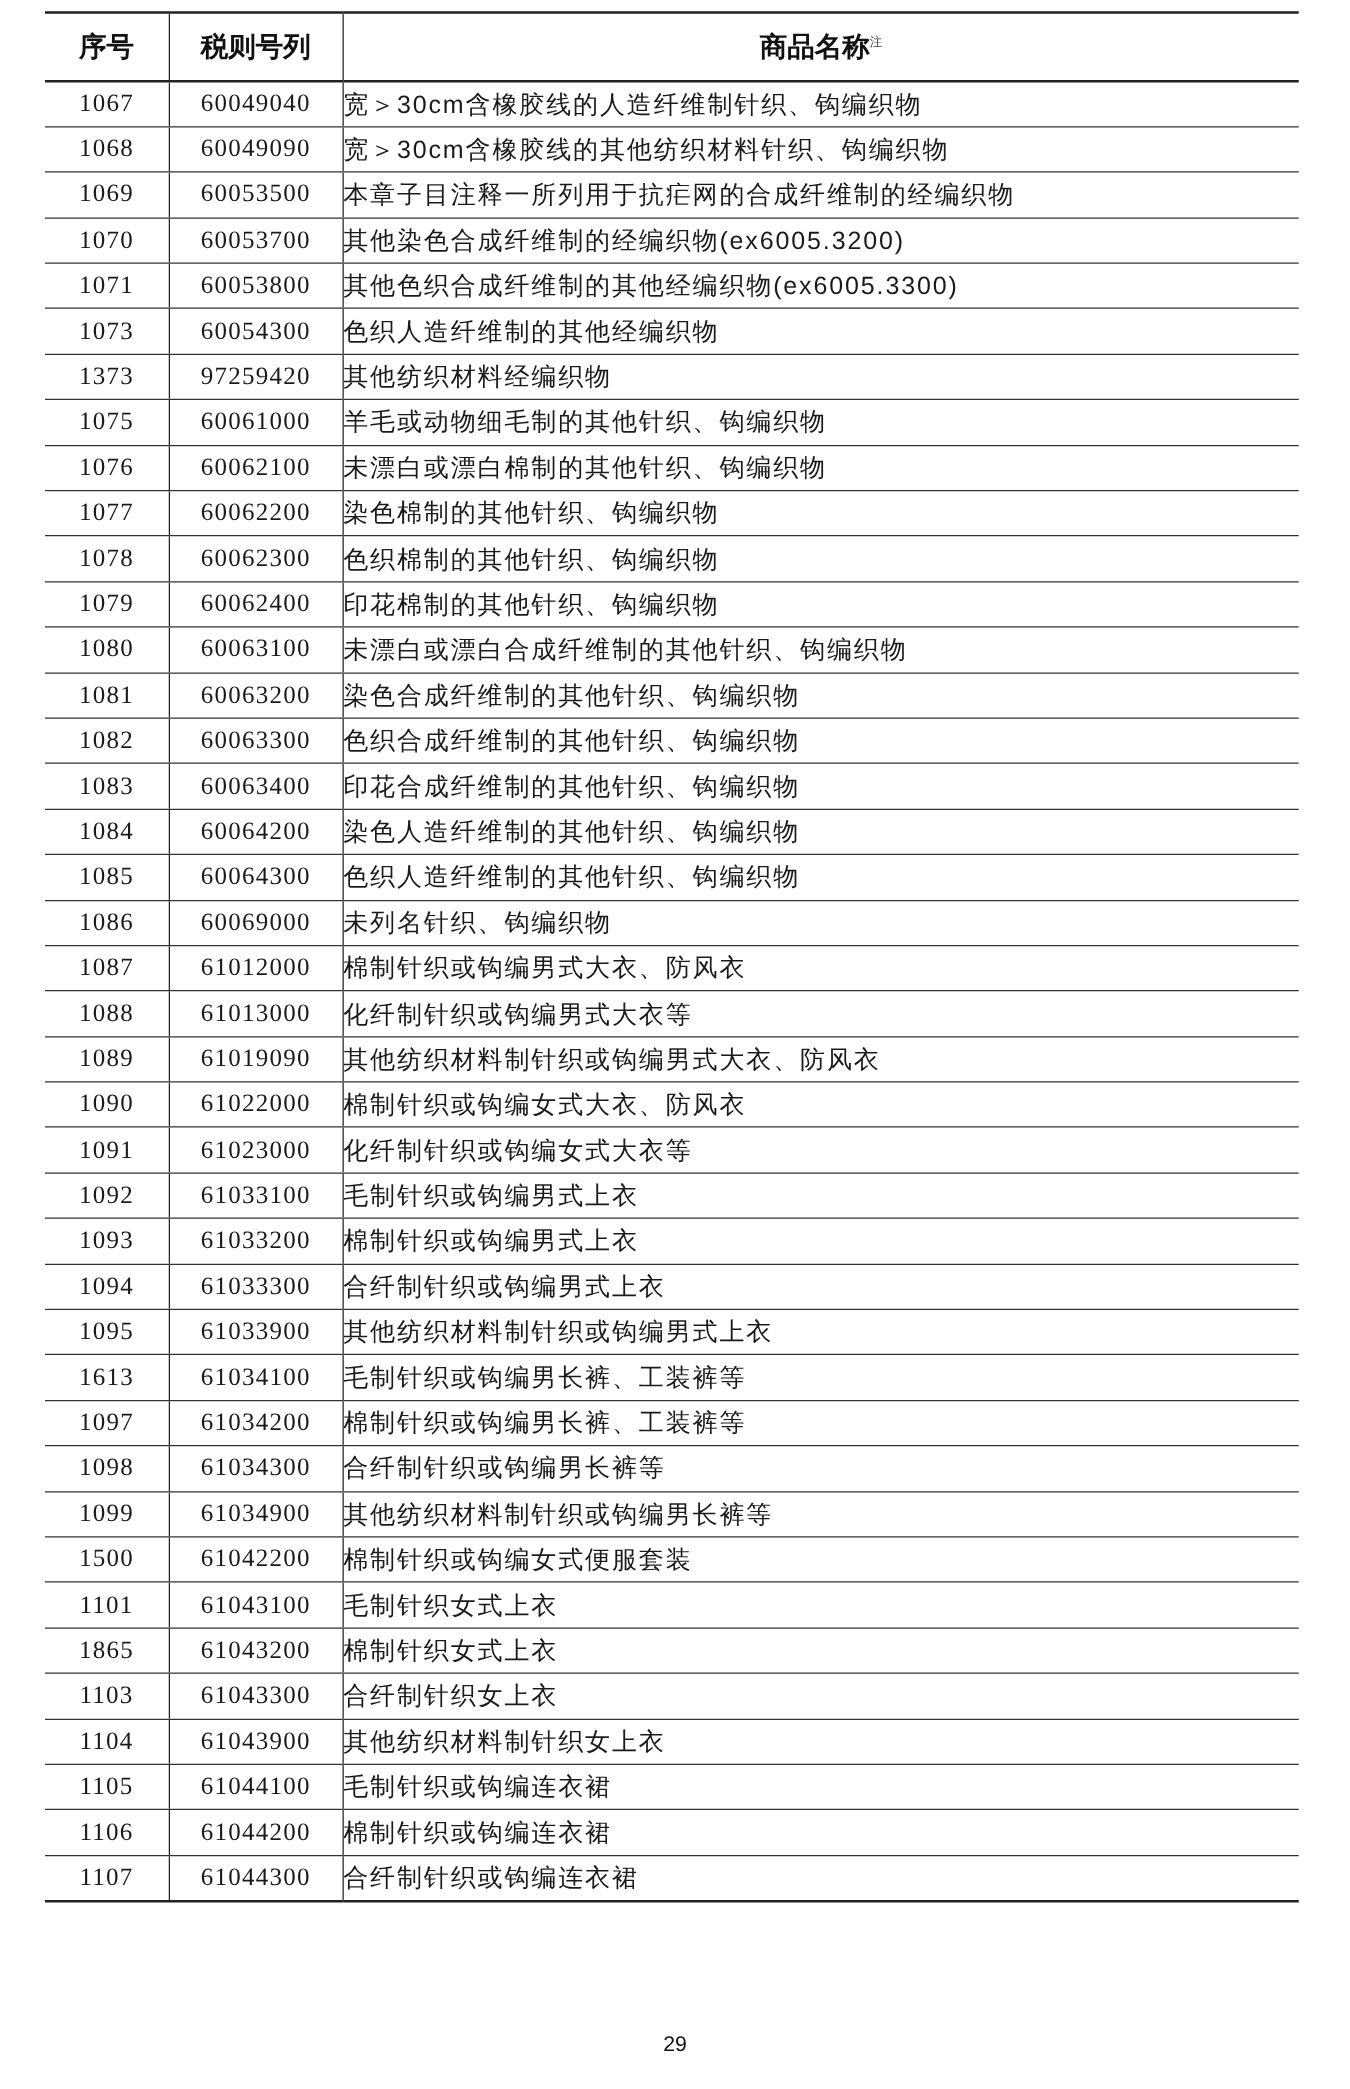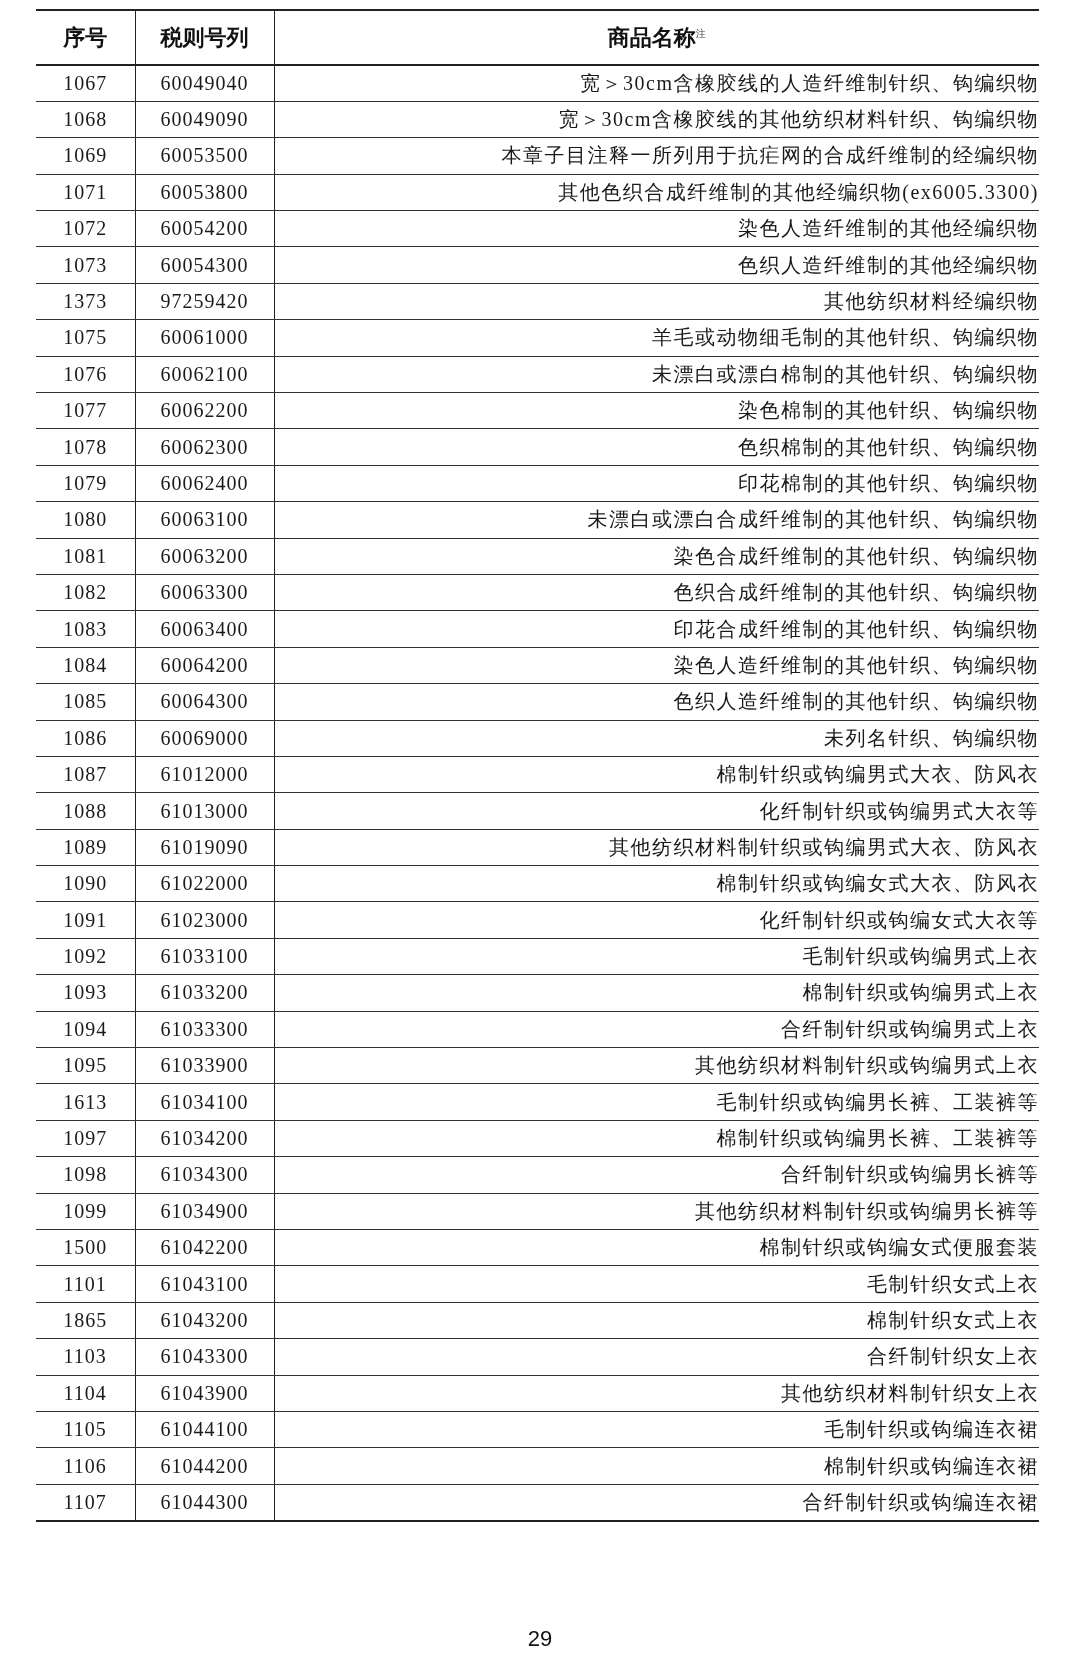--- a/index.html
+++ b/index.html
@@ -9,23 +9,23 @@
     table.tariff col.c-no { width: 99px; }
     table.tariff col.c-code { width: 139px; }
     table.tariff col.c-name { width: 765px; }
     table.tariff thead tr { height: 55px; }
     table.tariff thead th { border-top: 2px solid #222; border-bottom: 2px solid #222; font-family: "DejaVu Sans", "Liberation Sans", sans-serif; font-weight: bold; font-size: 22px; color: #111; padding: 0; vertical-align: middle; text-align: center; }
     table.tariff tbody tr { height: 36.4px; }
     table.tariff td { border-bottom: 1.5px solid #333; font-size: 20px; padding: 0; vertical-align: middle; white-space: nowrap; overflow: hidden; }
     table.tariff tbody tr:last-child td { border-bottom: 2px solid #222; }
     table.tariff th + th, table.tariff td + td { border-left: 1px solid #222; }
     td.no, td.code { text-align: center; font-family: "Liberation Serif", "DejaVu Serif", serif; font-size: 21px; letter-spacing: 1px; }
-    td.name { text-align: right; padding-left: 12px; font-family: Liberation Serif, serif; font-size: 20px; letter-spacing: 1.5px; margin-top: 36px; }
+    td.name { text-align: left; padding-left: 12px; font-family: Liberation Sans, sans-serif; font-size: 20px; letter-spacing: 1.5px; margin-top: 36px; }
     sup.note { font-size: 10px; font-weight: normal; vertical-align: super; color: #444; }
-    .page-number { position: absolute; left: 0; width: 1080px; top: 1626px; text-align: center; font-family: "Liberation Sans", "DejaVu Sans", sans-serif; font-size: 22px; color: #111; }
+    .page-number { position: absolute; left: 0; width: 1080px; top: 1626px; text-align: center; font-family: "Liberation Sans", "DejaVu Sans", sans-serif; font-size: 17px; color: #111; }
   </style>
 </head>
 <body>
 
 <div class="page">
   <table class="tariff">
     <colgroup>
       <col class="c-no">
       <col class="c-code">
       <col class="c-name">
@@ -47,28 +47,28 @@
           <td class="no">1068</td>
           <td class="code">60049090</td>
           <td class="name">宽＞30cm含橡胶线的其他纺织材料针织、钩编织物</td>
         </tr>
         <tr>
           <td class="no">1069</td>
           <td class="code">60053500</td>
           <td class="name">本章子目注释一所列用于抗疟网的合成纤维制的经编织物</td>
         </tr>
         <tr>
+          <td class="no">1070</td>
+          <td class="code">60053700</td>
+          <td class="name">其他染色合成纤维制的经编织物(ex6005.3200)</td>
+        </tr>
+        <tr>
           <td class="no">1071</td>
           <td class="code">60053800</td>
           <td class="name">其他色织合成纤维制的其他经编织物(ex6005.3300)</td>
-        </tr>
-        <tr>
-          <td class="no">1072</td>
-          <td class="code">60054200</td>
-          <td class="name">染色人造纤维制的其他经编织物</td>
         </tr>
         <tr>
           <td class="no">1073</td>
           <td class="code">60054300</td>
           <td class="name">色织人造纤维制的其他经编织物</td>
         </tr>
         <tr>
           <td class="no">1373</td>
           <td class="code">97259420</td>
           <td class="name">其他纺织材料经编织物</td>

